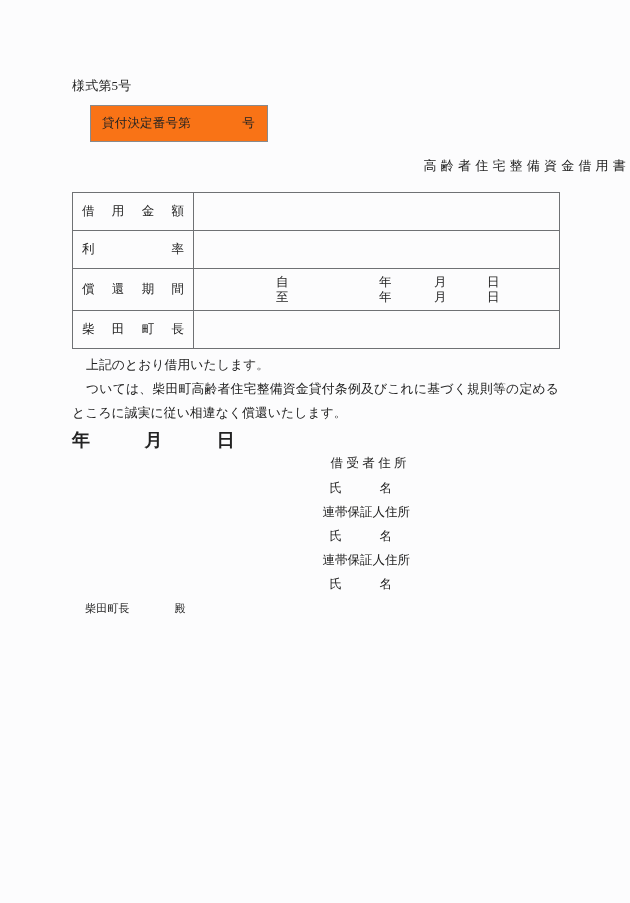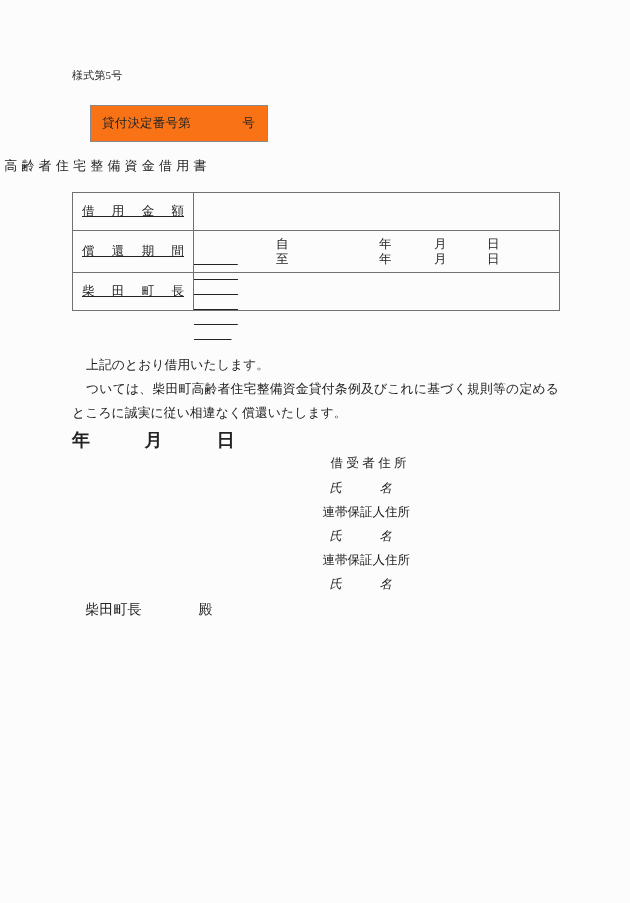--- a/index.html
+++ b/index.html
@@ -22,22 +22,22 @@
     width: 630px;
     height: 903px;
     background: #fcfcfd;
     overflow: hidden;
   }
 
   
   .form-no {
     position: absolute;
     left: 72px;
-    top: 68px;
-    font-size: 11px;
+    top: 78px;
+    font-size: 13px;
     line-height: 15px;
     letter-spacing: 0.2px;
     white-space: pre;
   }
 
   
   .decision-box {
     position: absolute;
     left: 90px;
     top: 105px;
@@ -61,21 +61,21 @@
   }
   .decision-label { white-space: pre; letter-spacing: 0.2px; }
   .decision-suffix { white-space: pre; letter-spacing: 0.2px; }
 
   
   .doc-title {
     position: absolute;
     left: 0;
     top: 157px;
     width: 630px;
-    text-align: left;
+    text-align: right;
     font-size: 13px;
     letter-spacing: 4.2px;
     text-indent: 4.2px;
     white-space: pre;
   }
 
   
   .form-table {
     position: absolute;
     left: 72px;
@@ -83,21 +83,20 @@
     width: 486px;
     border-collapse: collapse;
     table-layout: fixed;
   }
   .form-table td {
     border: 1px solid #6f7174;
     font-size: 12.5px;
     padding: 0;
     vertical-align: middle;
     background: #fcfcfd;
-    text-decoration: underline;
   }
   .form-table td.label-cell {
     width: 121px;
     height: 38px;
     padding: 0 9px;
     box-sizing: border-box;
   }
   .form-table td.value-cell {
     width: 365px;
     padding: 0;
@@ -162,29 +161,29 @@
     font-size: 12.5px;
   }
   .sig-line {
     display: block;
     height: 24px;
     line-height: 24px;
     text-align: right;
     white-space: pre;
   }
   .sig-line.spaced { letter-spacing: 3.4px; padding-right: 0px; font-family: Liberation Mono, monospace; }
-  .sig-line.name   { letter-spacing: 0; padding-right: 18px; font-style: italic; }
+  .sig-line.name   { letter-spacing: 0; padding-right: 18px; }
   .sig-line.plain  { letter-spacing: 0; }
 
   
   .addressee {
     position: absolute;
     left: 85px;
     top: 601px;
-    font-size: 14px;
+    font-size: 11px;
     white-space: pre;
     letter-spacing: 0.2px;
   }
 </style>
 </head>
 <body>
 
 <div class="page">
 
   <div class="form-no">様式第5号</div>
@@ -202,20 +201,28 @@
     <tbody>
       <tr class="row-amount">
         <td class="label-cell">
           <span class="lbl">借用金額</span>
         </td>
         <td class="value-cell">
           <span></span>
         </td>
       </tr>
 
+      <tr class="row-rate">
+        <td class="label-cell">
+          <span class="lbl">利率</span>
+        </td>
+        <td class="value-cell">
+          <span></span>
+        </td>
+      </tr>
 
       <tr class="row-term">
         <td class="label-cell">
           <span class="lbl">償還期間</span>
         </td>
         <td class="value-cell">
           <span class="term-grid">
             <span class="term-line">
               <span class="t-from">自</span>
               <span class="t-year">年</span>

